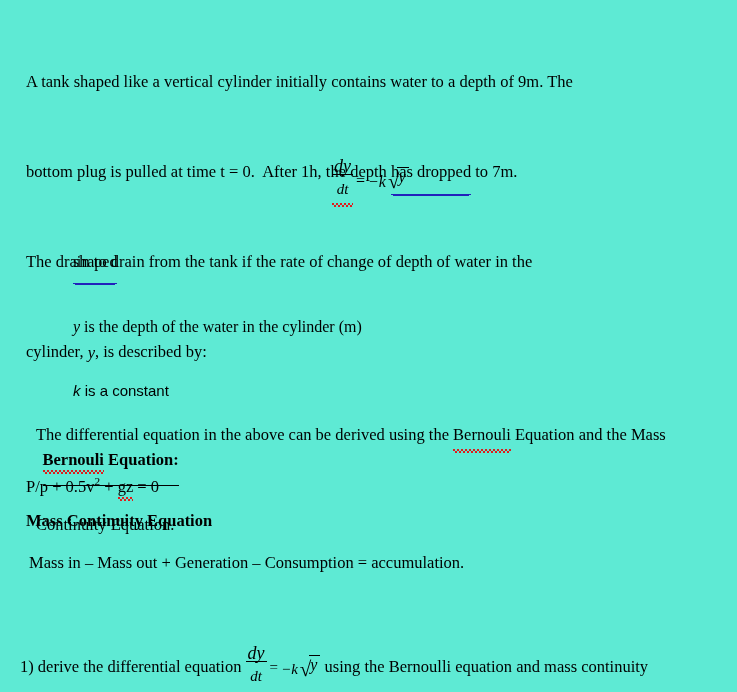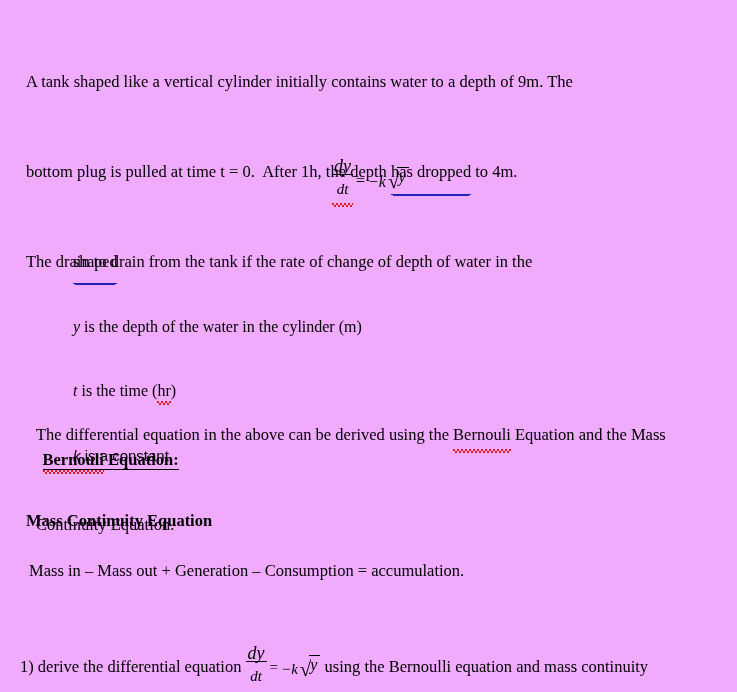--- a/index.html
+++ b/index.html
@@ -15,21 +15,21 @@
     font-family: "Liberation Serif", "DejaVu Serif", serif;
     color: #000000;
     -webkit-font-smoothing: antialiased;
   }
 
   .page {
     position: absolute;
     left: 0; top: 0;
     width: 737px;
     height: 692px;
-    background: #f0abfc;
+    background: #5eead4;
   }
 
   
   .para {
     position: absolute;
     font-size: 16.5px;
     line-height: 30px;
     color: #000;
     white-space: pre-wrap;
   }
@@ -79,41 +79,40 @@
     font-size: 16.5px;
     line-height: 22px;
     font-family: Liberation Serif, serif;
   }
 
   .mass-eq {
     left: 29px;
     top: 552px;
     font-size: 16.5px;
     line-height: 22px;
-    margin-top: 8px;
   }
 
   .tasks {
     left: 20px;
     top: 597px;
     width: 712px;
     font-size: 16.5px;
     line-height: 25px;
   }
 
   
   .u-blue {
     text-decoration: none;
     border-bottom: 1px solid #2222bb;
     box-shadow: 0 3px 0 -2px #2222bb;
     padding-bottom: 13px;
   }
   .u-black {
     border-bottom: 1.5px solid #000;
-    padding-bottom: 0px;
+    padding-bottom: 16px;
   }
 
   
   .sq {
     position: relative;
     display: inline-block;
   }
   .sq::after {
     content: "";
     position: absolute;
@@ -202,47 +201,48 @@
 
   .sup { font-size: 0.68em; vertical-align: super; font-style: normal; }
 </style>
 </head>
 <body>
 
 <div class="page">
 
   <div class="para intro">
     <div><span>A tank shaped like a vertical cylinder initially contains water to a depth of 9m. The</span></div>
-    <div><span>bottom plug is pulled at time t = 0.  After 1h, the depth </span><span class="u-blue">has dropped</span><span> to 4m.</span></div>
+    <div><span>bottom plug is pulled at time t = 0.  After 1h, the depth </span><span class="u-blue">has dropped</span><span> to 7m.</span></div>
     <div><span>The drain to drain from the tank if the rate of change of depth of water in the</span></div>
+    <div><span>cylinder, </span><span class="math" style="font-size:16.5px">y</span><span>, is described by:</span></div>
   </div>
 
   <div class="eq-display">
     <span class="frac">
       <span class="num">dy</span>
       <span class="den sq sq-below">dt</span>
     </span><span class="eqs">=</span><span class="math">−k</span><span class="radic"><span class="rsym">√</span><span class="rbody">y</span></span>
   </div>
 
   <div class="para defs">
     <span class="def-line"><span class="u-blue">shaped</span></span>
     <span class="def-line"><span class="var">y</span><span> is the depth of the water in the cylinder (m)</span></span>
-    <span class="def-line"><span class="var">t</span><span> is the time (</span><span class="sq">hr</span><span>)</span></span>
     <span class="def-line sans"><span class="var">k</span><span> is a constant</span></span>
   </div>
 
   <div class="para mid-para">
     <div><span>The differential equation in the above can be derived using the </span><span class="sq">Bernouli</span><span> Equation and the Mass</span></div>
     <div><span>Continuity Equation.</span></div>
   </div>
 
   <div class="para bernouli-head">
     <span class="u-black"><span class="sq">Bernouli</span><span> Equation:</span></span>
   </div>
 
+  <div class="para bernouli-eq"><span>P/p + 0.5v</span><span class="sup">2</span><span> + </span><span class="sq">gz</span><span> = 0</span></div>
 
   <div class="para mass-head">Mass Continuity Equation</div>
 
   <div class="para mass-eq">Mass in – Mass out + Generation – Consumption = accumulation.</div>
 
   <div class="para tasks">
     <div><span>1) derive the differential equation </span><span class="eq-inline"><span class="frac"><span class="num">dy</span><span class="den">dt</span></span><span class="eqs">=</span><span class="math">−k</span><span class="radic"><span class="rsym">√</span><span class="rbody">y</span></span></span><span> using the Bernoulli equation and mass continuity</span></div>
     
     
   </div>

